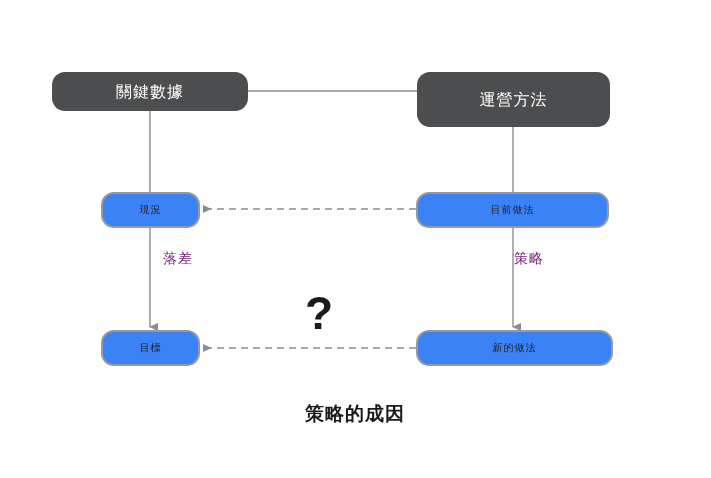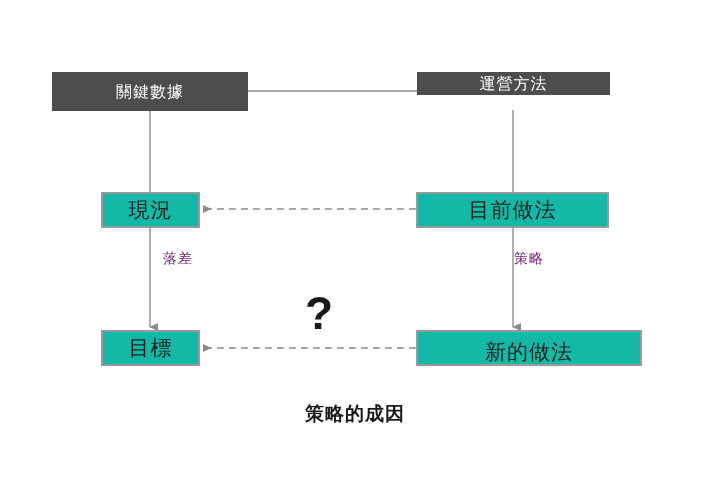--- a/index.html
+++ b/index.html
@@ -18,32 +18,33 @@
     overflow: hidden;
   }
   .node {
     position: absolute;
     box-sizing: border-box;
     display: flex;
     align-items: center;
     justify-content: center;
     text-align: center;
     line-height: 1.2;
+    border-radius: 13px;
   }
   .node-dark {
     background: #4b4d4f;
     color: #ffffff;
     font-size: 16px;
     letter-spacing: 1px;
     border: none;
   }
   .node-light {
-    background: #14b8a6;
+    background: #3b82f6;
     color: #222222;
-    font-size: 21px;
+    font-size: 10px;
     letter-spacing: 1px;
     border: 2px solid #969a9d;
   }
   .edge-label {
     position: absolute;
     font-size: 14px;
     color: #701a75;
     letter-spacing: 1px;
     white-space: nowrap;
   }
@@ -100,37 +101,37 @@
 
     <line x1="416" y1="209" x2="203" y2="209" stroke="#8a8d90" stroke-width="1.4" stroke-dasharray="7 5" marker-end="url(#arrow-left)"></line>
 
     <line x1="416" y1="348" x2="203" y2="348" stroke="#8a8d90" stroke-width="1.4" stroke-dasharray="7 5" marker-end="url(#arrow-left)"></line>
   </svg>
 
   <div class="node node-dark" style="left:52px; top:72px; width:196px; height:39px;">
     <span>關鍵數據</span>
   </div>
 
-  <div class="node node-dark" style="left:417px; top:72px; width:193px; height:23px;">
+  <div class="node node-dark" style="left:417px; top:72px; width:193px; height:55px;">
     <span>運營方法</span>
   </div>
 
   <div class="node node-light" style="left:101px; top:192px; width:99px; height:36px;">
     <span>現況</span>
   </div>
 
   <div class="node node-light" style="left:416px; top:192px; width:193px; height:36px;">
     <span>目前做法</span>
   </div>
 
   <div class="node node-light" style="left:101px; top:330px; width:99px; height:36px;">
     <span>目標</span>
   </div>
 
-  <div class="node node-light" style="left:416px; top:330px; width:226px; height:36px;align-items:flex-end;">
+  <div class="node node-light" style="left:416px; top:330px; width:197px; height:36px;">
     <span>新的做法</span>
   </div>
 
   <div class="edge-label" style="left:163px; top:250px;">落差</div>
 
   <div class="edge-label" style="left:514px; top:250px;">策略</div>
 
   <div class="qmark" style="left:305px; top:290px;">?</div>
 
   <div class="caption" style="left:305px; top:401px; width:100px;">策略的成因</div>

